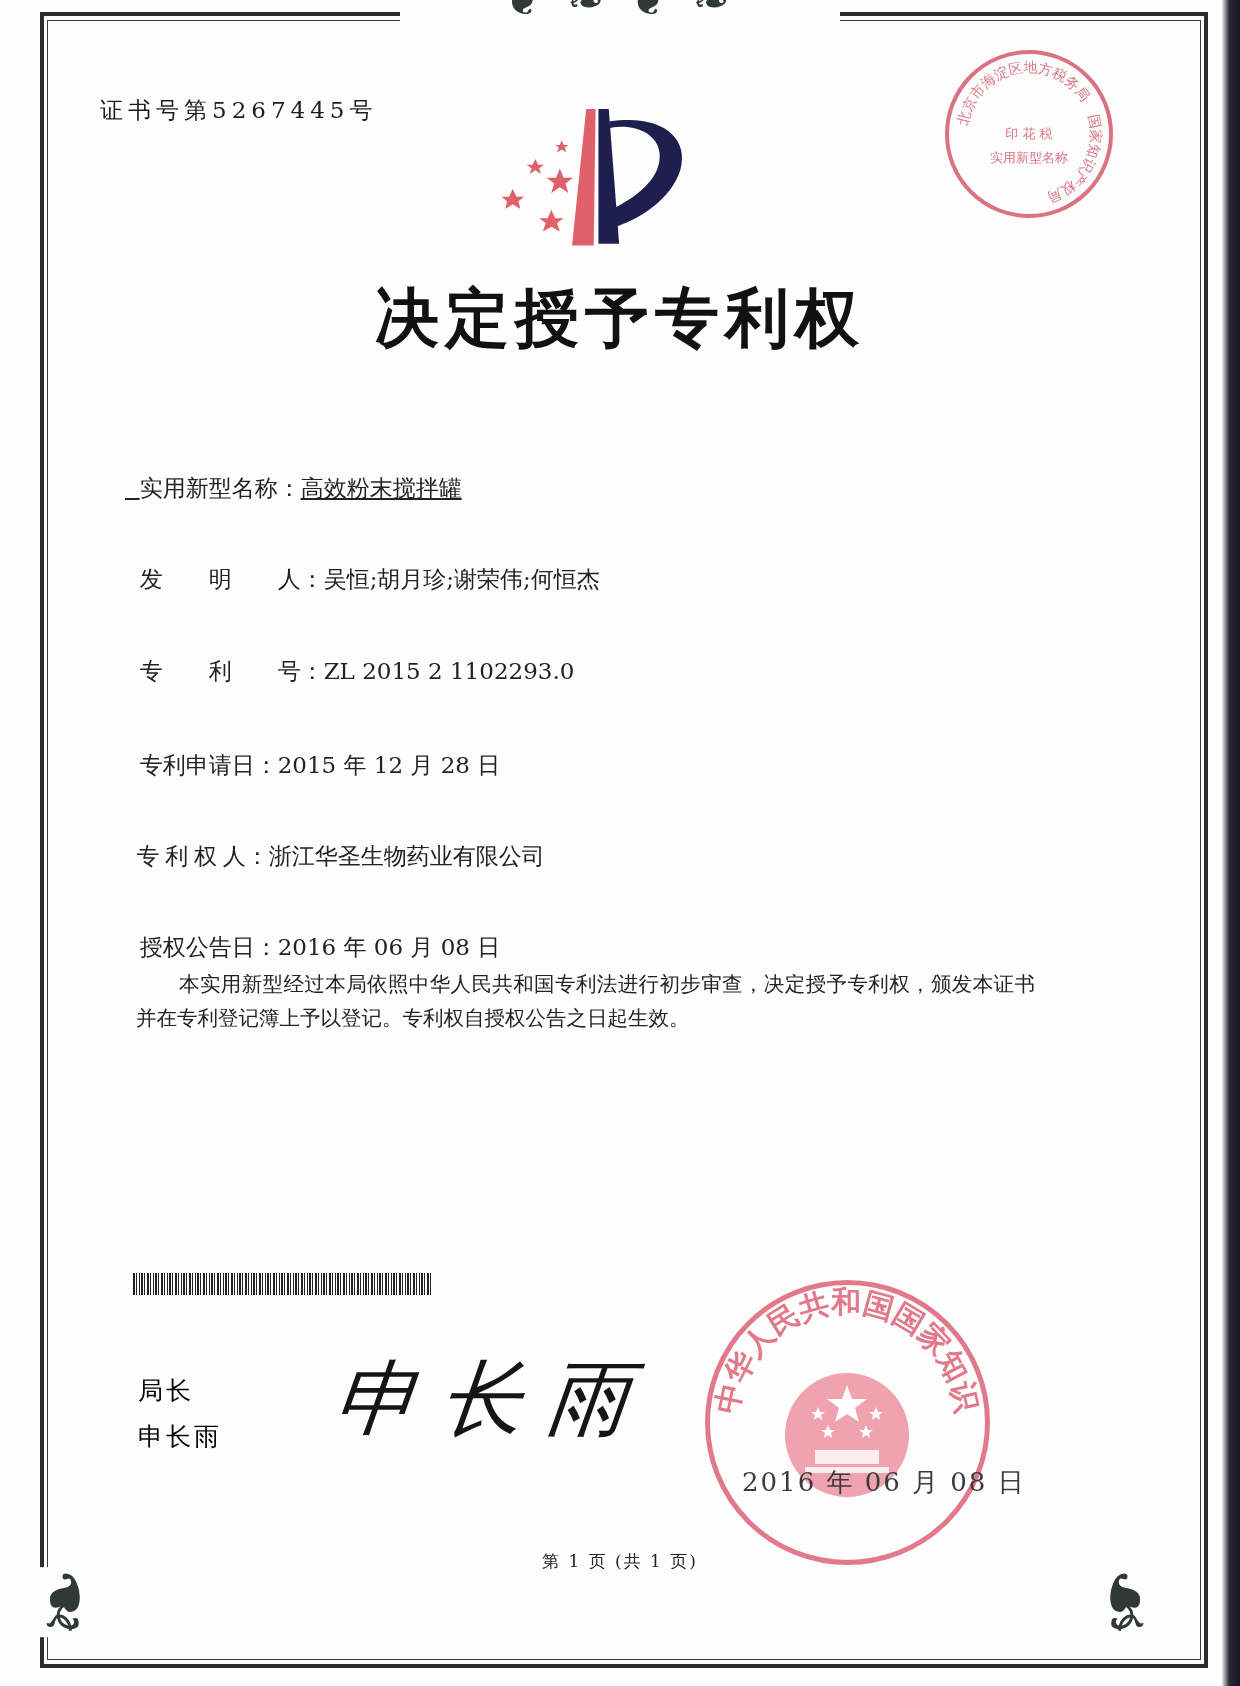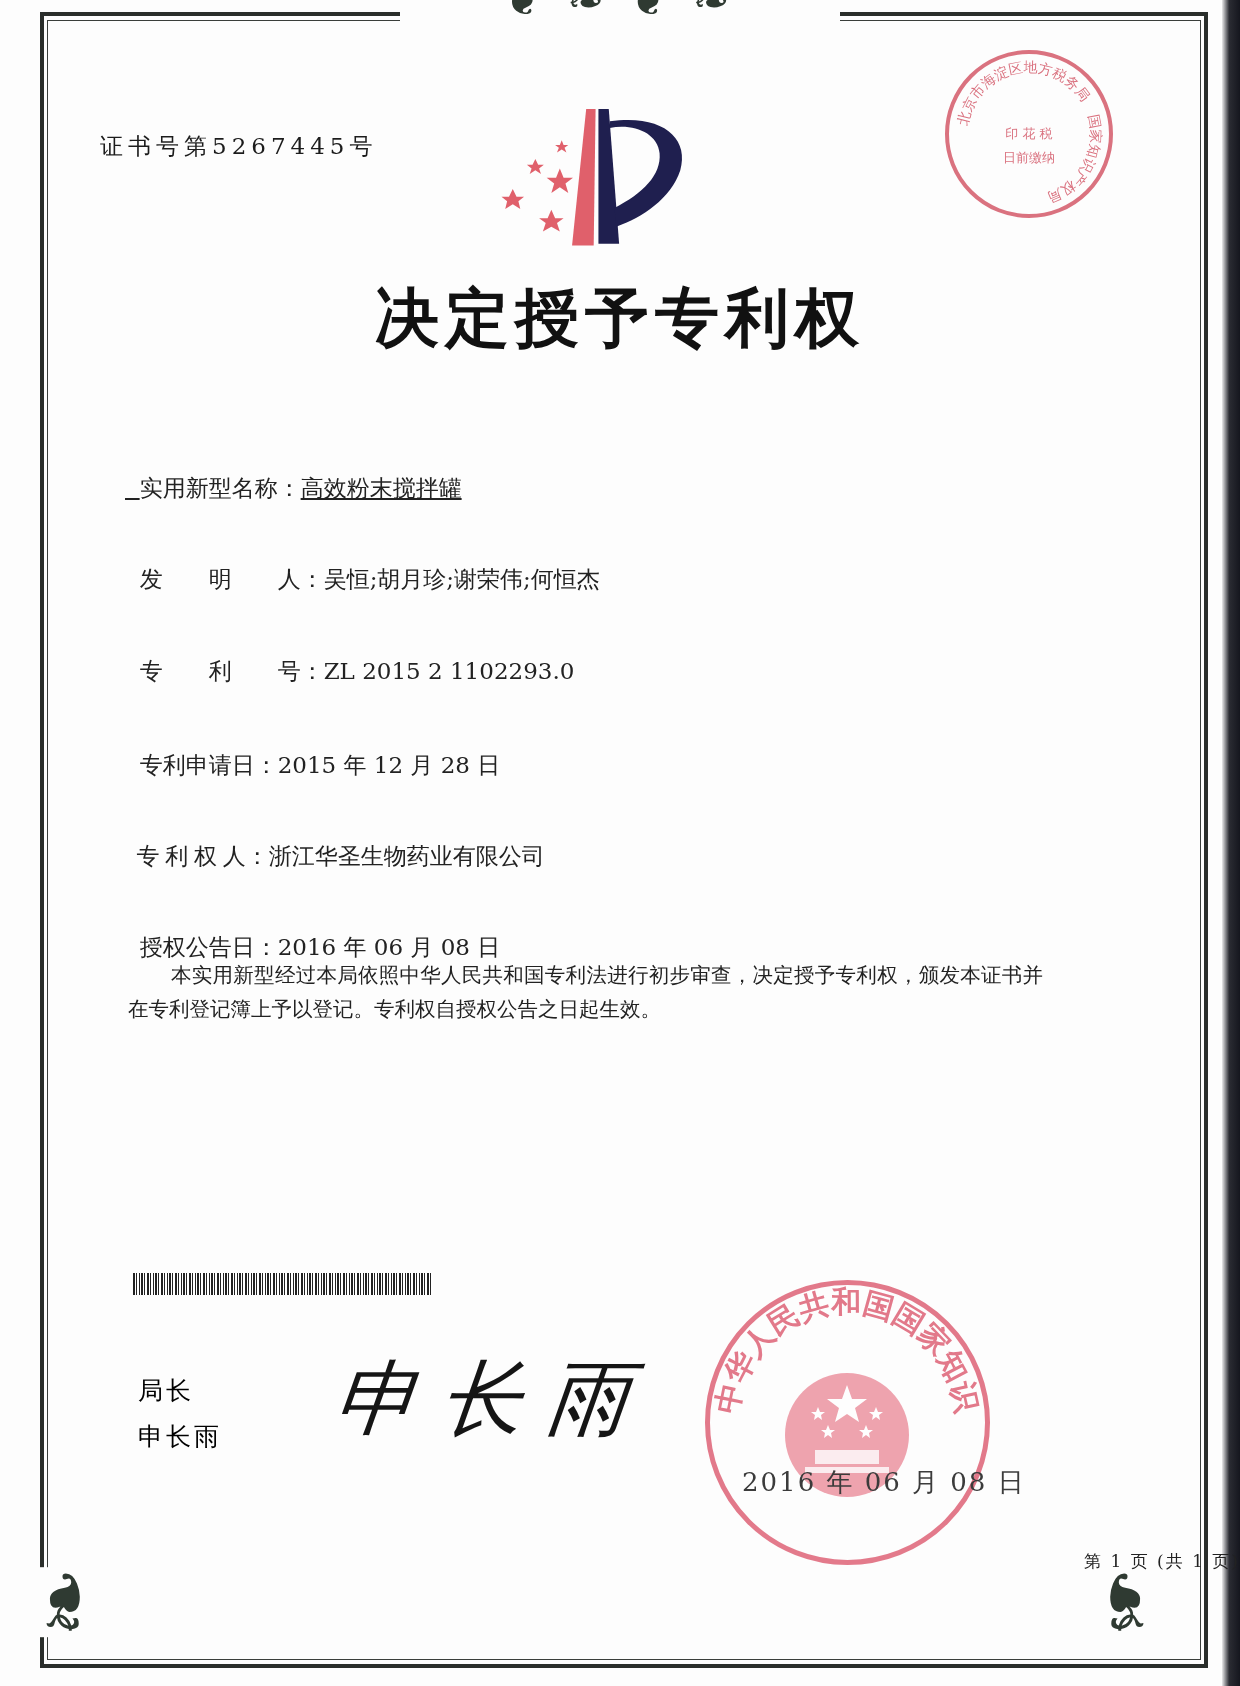--- a/index.html
+++ b/index.html
@@ -23,21 +23,21 @@
   }
   .ornament {
     position: absolute; color: #2f3a32; font-size: 60px; line-height: 1;
     background: #fdfdfd;
   }
   .ornament-top { left: 400px; top: -22px; width: 440px; height: 62px; text-align: center; font-size: 44px; letter-spacing: 6px; }
   .ornament-bl { left: 30px; top: 1560px; font-size: 84px; transform: rotate(-90deg); }
   .ornament-br { left: 1090px; top: 1560px; font-size: 84px; transform: scaleX(-1) rotate(-90deg); }
 
   .cert-no {
-    position: absolute; left: 100px; top: 95px; font-size: 23px; letter-spacing: 5px; margin-top: 36px;
+    position: absolute; left: 100px; top: 95px; font-size: 23px; letter-spacing: 5px;
   }
   .stamp-top {
     position: absolute; left: 945px; top: 50px; width: 168px; height: 168px;
     border: 4px solid #d45a6a; border-radius: 50%; box-sizing: border-box;
     color: #d45a6a; opacity: .85;
   }
   .stamp-top .ring {
     position: absolute; left: 0; top: 0; width: 100%; height: 100%;
   }
   .stamp-top .center {
@@ -61,21 +61,21 @@
   .f2 { top: 538px; }
   .f3 { top: 630px; }
   .f4 { top: 724px; }
   .f5 { top: 815px; font-family: Liberation Serif, serif; }
   .f6 { top: 906px; }
 
   .body-text {
     position: absolute; left: 128px; width: 915px; top: 960px;
     font-size: 20.5px; line-height: 33.5px; color: #222; text-align: justify;
   }
-  .body-text p { margin: 0; text-indent: 2.1em; font-family: Liberation Mono, monospace; }
+  .body-text p { margin: 8px; text-indent: 2.1em; }
 
   .barcode {
     position: absolute; left: 133px; top: 1273px; width: 300px; height: 22px;
     background: repeating-linear-gradient(90deg,
       #222 0px, #222 2px, #fff 2px, #fff 3px, #222 3px, #222 4px, #fff 4px, #fff 6px,
       #222 6px, #222 7px, #fff 7px, #fff 8px, #222 8px, #222 10px, #fff 10px, #fff 11px,
       #222 11px, #222 12px, #fff 12px, #fff 14px);
   }
   .director {
     position: absolute; left: 138px; top: 1368px;
@@ -89,21 +89,21 @@
   }
   .seal {
     position: absolute; left: 705px; top: 1280px; width: 285px; height: 285px;
     border: 5px solid #e06b7e; border-radius: 50%; box-sizing: border-box; opacity: .9;
   }
   .seal-date {
     position: absolute; left: 742px; top: 1465px; font-size: 26px; color: #3b3b3b;
     letter-spacing: 2px;
   }
   .page-no {
-    position: absolute; left: 0; right: 0; top: 1550px; text-align: right;
+    position: absolute; left: 0; right: 0; top: 1550px; text-align: center;
     font-size: 17px; letter-spacing: 2px; color: #222;
   }
 </style>
 </head>
 <body>
 
 <div class="edge-right"></div>
 <div class="frame-outer"></div>
 <div class="frame-inner"></div>
 
@@ -117,21 +117,21 @@
   <svg class="ring" viewBox="0 0 160 160">
     <defs>
         <path id="stp" d="M80,80 m-62,0 a62,62 0 1,1 124,0 a62,62 0 1,1 -124,0"></path>
       </defs>
     <text font-size="14" fill="#d45a6a" font-family="DejaVu Sans, sans-serif">
       <textPath href="#stp" startOffset="2%">北京市海淀区地方税务局　国家知识产权局</textPath>
     </text>
   </svg>
   <div class="center">
     <div>印 花 税</div>
-    <div>日前缴纳</div>
+    <div>实用新型名称</div>
   </div>
 </div>
 
 <svg class="logo" viewBox="0 0 240 170">
   <polygon points="100,15 110,15 108,160 85,160" fill="#e0606b"></polygon>
   <polygon points="113,15 124,15 135,158 113,158" fill="#1f1f4f"></polygon>
   <path d="M125,28 C180,20 210,45 200,80 C190,110 160,130 132,140 L130,120 C160,105 180,85 178,62 C176,40 150,30 125,35 Z" fill="#1f1f4f"></path>
   <g fill="#e0606b">
     <polygon points="74,48 76,53 81,53 77,56 79,61 74,58 69,61 71,56 67,53 72,53"></polygon>
     <polygon points="46,68 49,74 55,74 50,78 52,84 46,80 40,84 42,78 37,74 43,74"></polygon>

